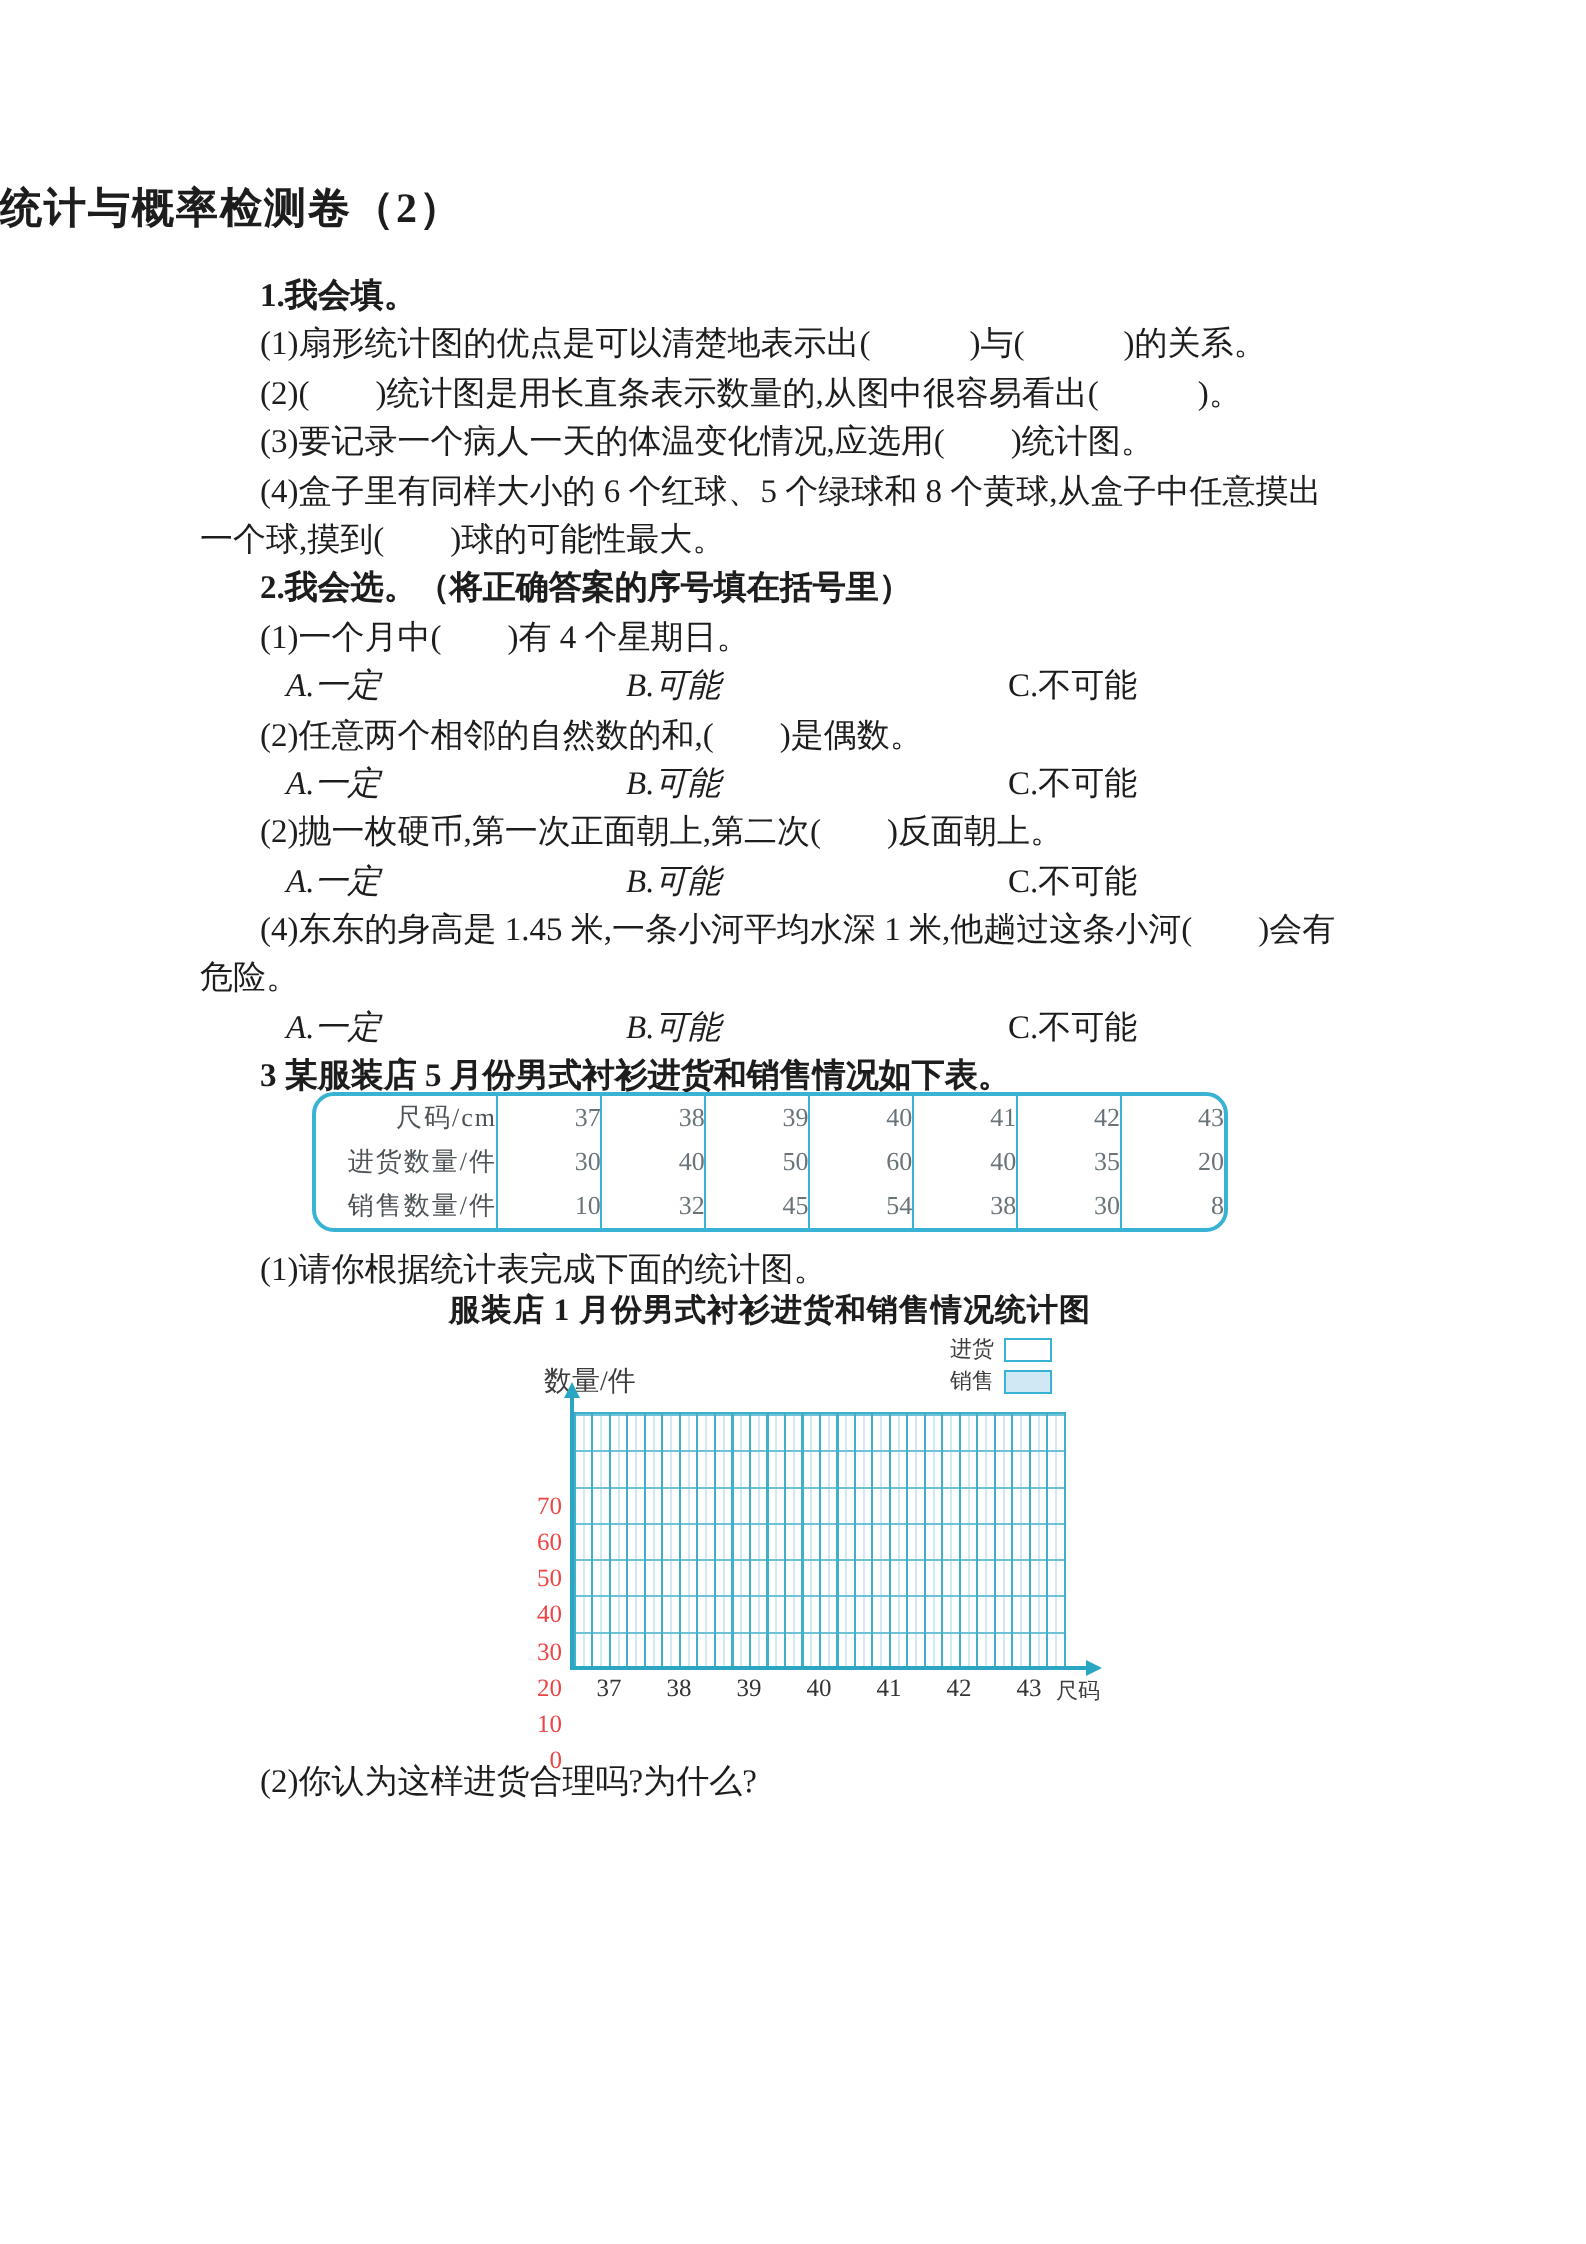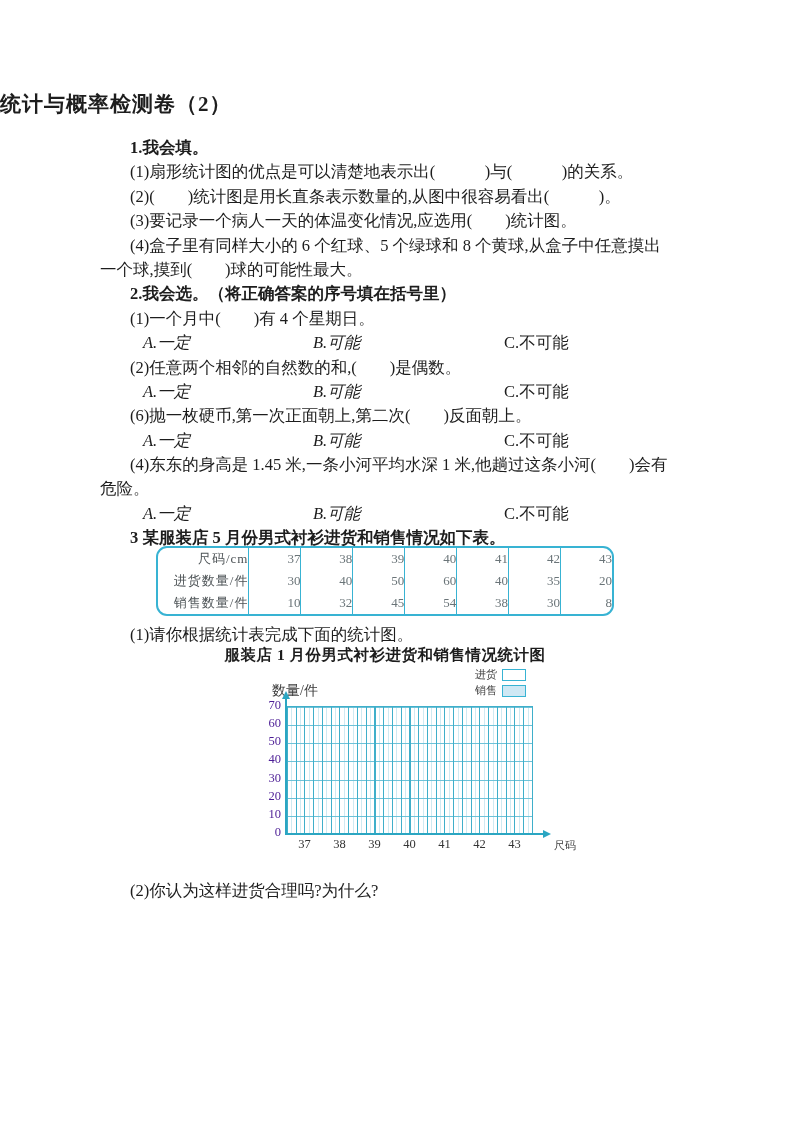--- a/index.html
+++ b/index.html
@@ -44,42 +44,42 @@
     text-align:center;font-size:15.5px;font-weight:700;letter-spacing:0.5px;
   }
 
   
   .legend{position:absolute;top:668px;left:430px;width:96px;font-size:11px;color:#3c3c3c;text-align:right;}
   .legend-row{display:flex;justify-content:flex-end;align-items:center;gap:5px;height:13px;margin-bottom:3px;}
   .legend-box{display:inline-block;width:22px;height:10px;border:1.5px solid #38b3d3;background:#ffffff;}
   .legend-box.filled{background:#cfe8f4;}
 
   .y-axis-label{position:absolute;top:682px;left:272px;font-size:14px;color:#3c3c3c;white-space:nowrap;}
-  .x-axis-label{position:absolute;top:838px;left:554px;font-size:11px;color:#3c3c3c;white-space:nowrap;}
+  .x-axis-label{position:absolute;top:838px;left:528px;font-size:11px;color:#3c3c3c;white-space:nowrap;}
 
   .y-axis{position:absolute;left:285px;top:699px;width:2px;height:136px;background:#2ba6c2;}
   .y-arrow{position:absolute;left:282px;top:691px;width:0;height:0;
     border-left:4px solid transparent;border-right:4px solid transparent;
     border-bottom:8px solid #2ba6c2;}
   .x-axis{position:absolute;left:285px;top:833px;width:259px;height:2px;background:#2ba6c2;}
   .x-arrow{position:absolute;left:543px;top:830px;width:0;height:0;
     border-top:4px solid transparent;border-bottom:4px solid transparent;
     border-left:8px solid #2ba6c2;}
 
   .grid{
     position:absolute;left:287px;top:706px;width:245px;height:127px;
     border-top:1.3px solid #3fafca;border-right:1.3px solid #3fafca;
     background-image:
       repeating-linear-gradient(90deg,#3fafca 0 1px,transparent 1px 8.75px),
       repeating-linear-gradient(180deg,#6ec2d8 0 1px,transparent 1px 18.14px),
       repeating-linear-gradient(90deg,#cfeaf2 0 1px,transparent 1px 4.375px);
   }
   .ytick{
     position:absolute;left:254px;width:27px;height:14px;line-height:14px;
-    text-align:right;font-size:12.5px;color:#4c1d95;
+    text-align:right;font-size:12.5px;color:#ef4444;margin-top:48px;
   }
   .xtick{
     position:absolute;top:837px;width:35px;height:14px;line-height:14px;
     text-align:center;font-size:12.5px;color:#343434;
   }
 </style>
 </head>
 <body>
 
 <div class="page">
@@ -95,21 +95,21 @@
     <div class="line">一个球,摸到(　　)球的可能性最大。</div>
     <div class="line bold indent">2.我会选。（将正确答案的序号填在括号里）</div>
     <div class="line indent">(1)一个月中(　　)有 4 个星期日。</div>
     <div class="line options">
       <span class="opt-a">A.一定</span><span class="opt-b">B.可能</span><span class="opt-c">C.不可能</span>
     </div>
     <div class="line indent">(2)任意两个相邻的自然数的和,(　　)是偶数。</div>
     <div class="line options">
       <span class="opt-a">A.一定</span><span class="opt-b">B.可能</span><span class="opt-c">C.不可能</span>
     </div>
-    <div class="line indent">(6)抛一枚硬币,第一次正面朝上,第二次(　　)反面朝上。</div>
+    <div class="line indent">(2)抛一枚硬币,第一次正面朝上,第二次(　　)反面朝上。</div>
     <div class="line options">
       <span class="opt-a">A.一定</span><span class="opt-b">B.可能</span><span class="opt-c">C.不可能</span>
     </div>
     <div class="line indent">(4)东东的身高是 1.45 米,一条小河平均水深 1 米,他趟过这条小河(　　)会有</div>
     <div class="line">危险。</div>
     <div class="line options">
       <span class="opt-a">A.一定</span><span class="opt-b">B.可能</span><span class="opt-c">C.不可能</span>
     </div>
     <div class="line bold indent">3 某服装店 5 月份男式衬衫进货和销售情况如下表。</div>
   </div>

